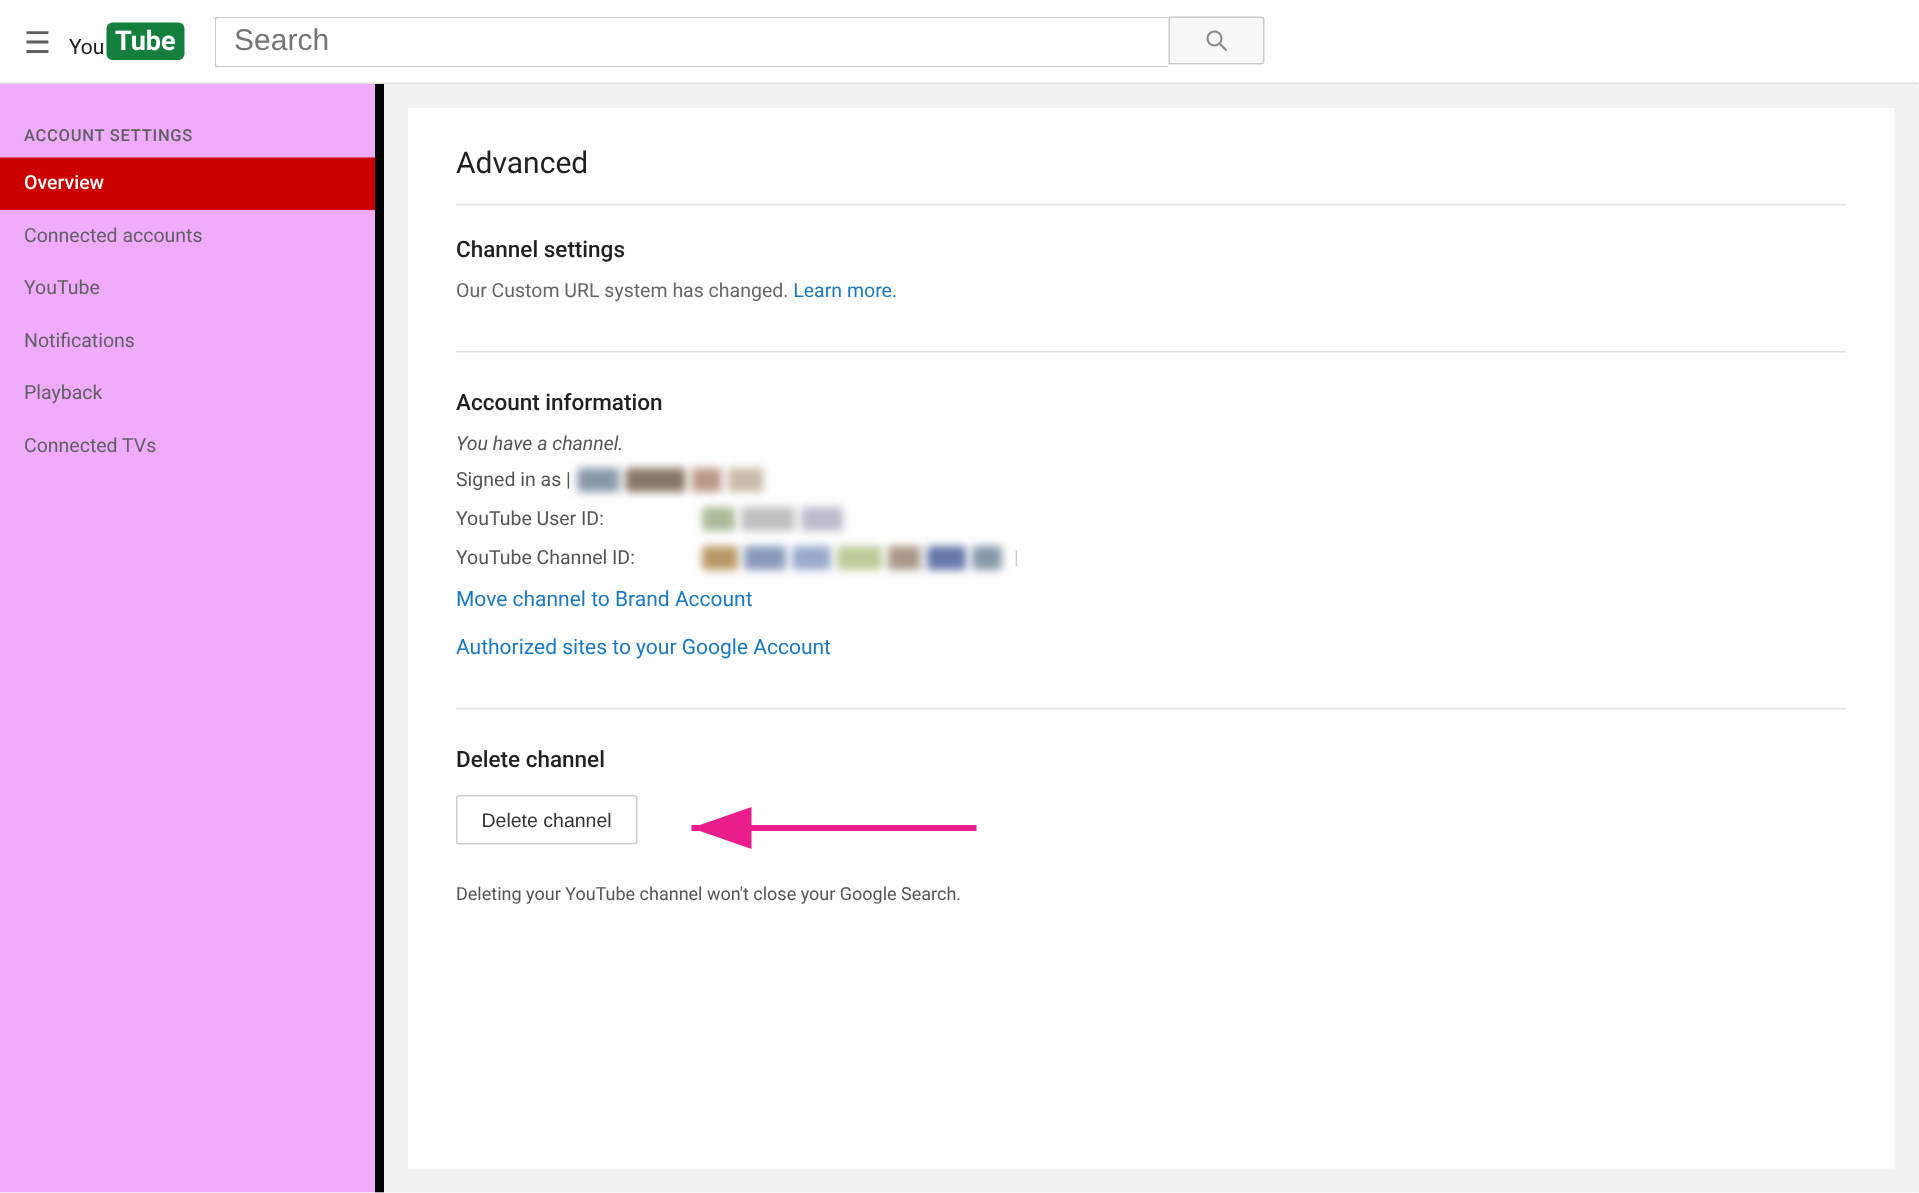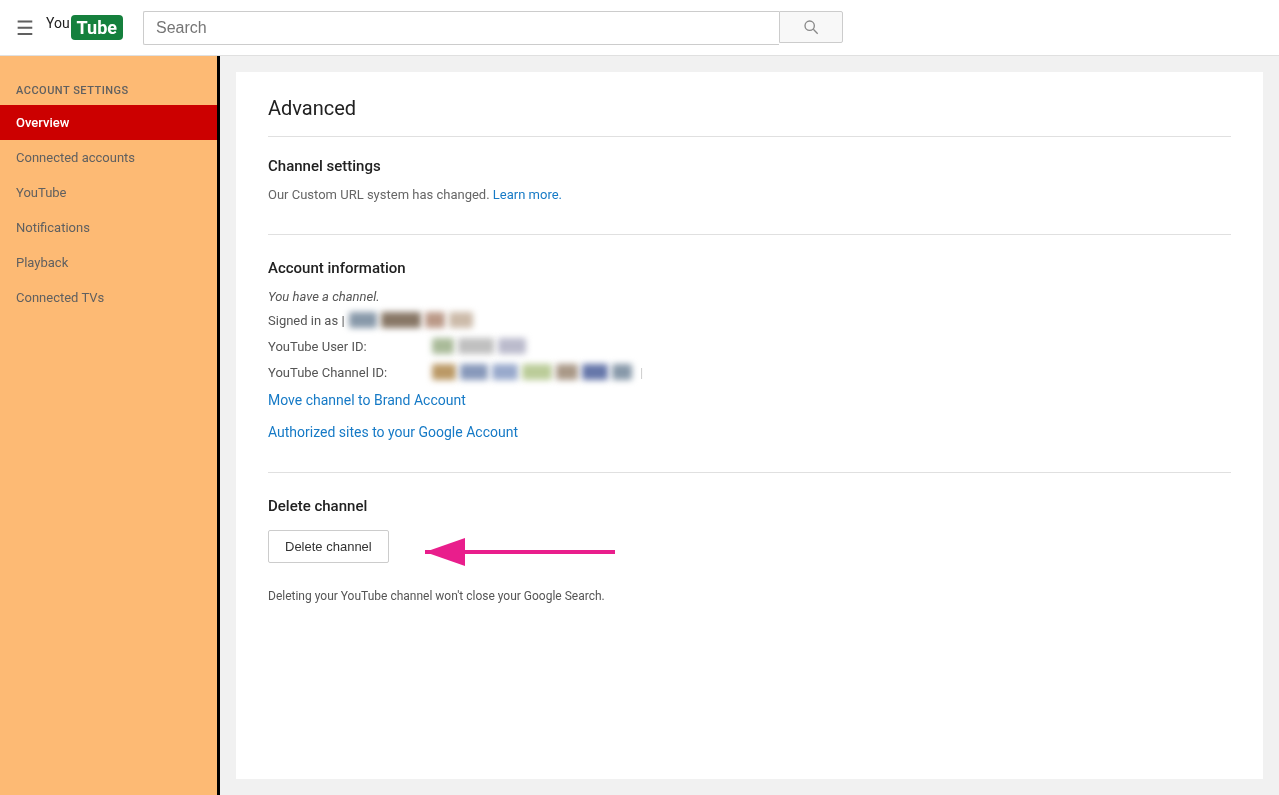--- a/index.html
+++ b/index.html
@@ -18,21 +18,21 @@
       z-index: 100;
     }
     .header-menu-icon {
       font-size: 20px;
       cursor: pointer;
       margin-right: 12px;
       color: #606060;
     }
     .logo {
       display: flex;
-      align-items: flex-start;
+      align-items: flex-end;
       margin-right: 20px;
       text-decoration: none;
     }
     .logo-you { color: #212121; }
     .logo-tube-bg {
       background: #15803d;
       color: #fff;
       padding: 2px 6px;
       border-radius: 4px;
       font-size: 18px;
@@ -43,21 +43,21 @@
       display: flex;
       flex: 1;
       max-width: 700px;
     }
     .search-input {
       flex: 1;
       height: 32px;
       border: 1px solid #ccc;
       border-right: none;
       padding: 16px 12px;
-      font-size: 16px;
+      font-size: 20px;
       outline: none;
       border-radius: 2px 0 0 2px;
       color: #606060;
     }
     .search-button {
       width: 64px;
       height: 32px;
       background: #f8f8f8;
       border: 1px solid #ccc;
       border-radius: 0 2px 2px 0;
@@ -70,23 +70,23 @@
 
     
     .page-container {
       margin-top: 56px;
       display: flex;
       min-height: calc(100vh - 56px);
     }
 
     
     .sidebar {
-      width: 220px;
-      background: #fdba74;
-      border-right: 3px solid #000000;
+      width: 256px;
+      background: #f0abfc;
+      border-right: 6px solid #000000;
       padding-top: 16px;
       flex-shrink: 0;
       min-height: 100%;
     }
     .sidebar-section-title {
       font-size: 11px;
       font-weight: 500;
       color: #606060;
       letter-spacing: 0.5px;
       padding: 12px 16px 8px 16px;

